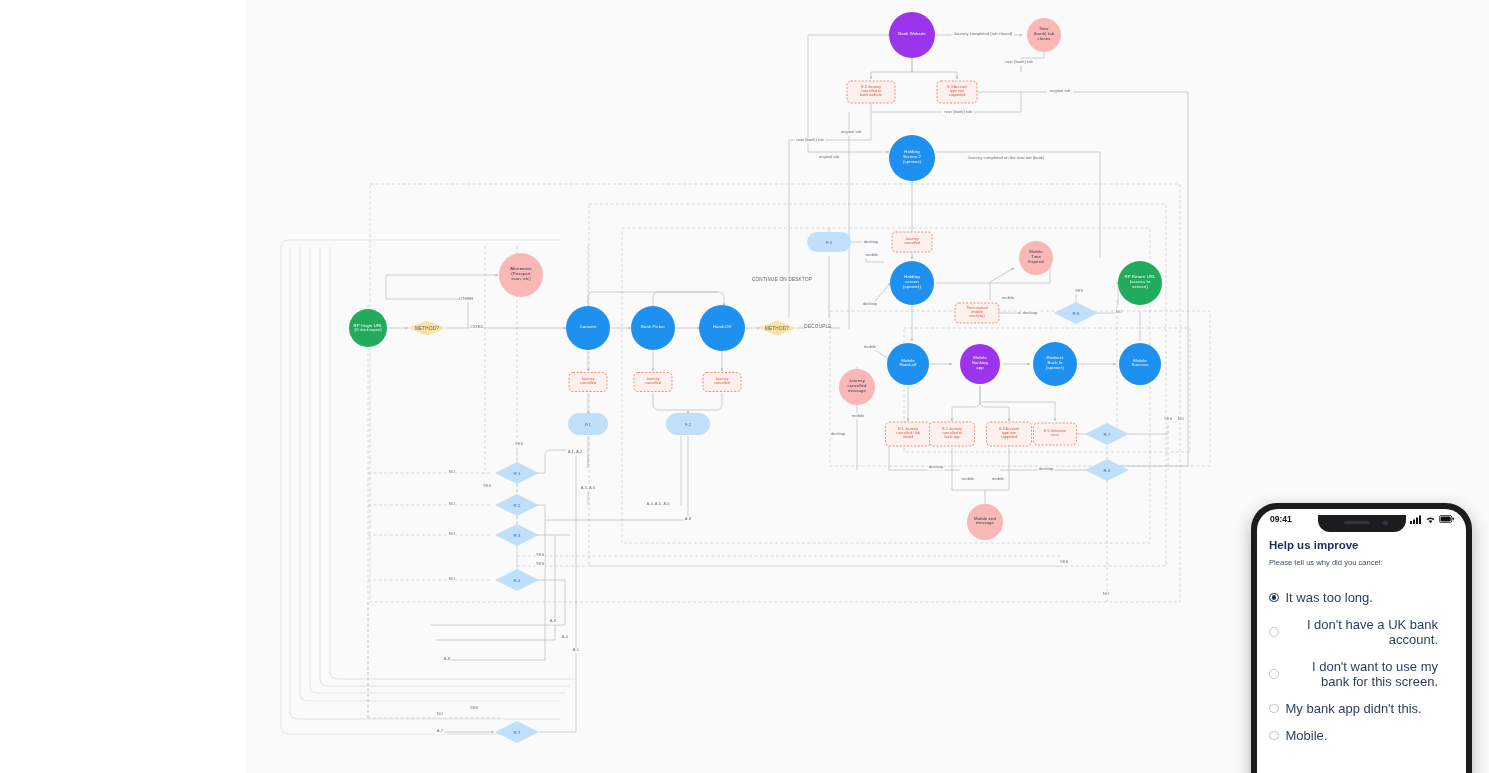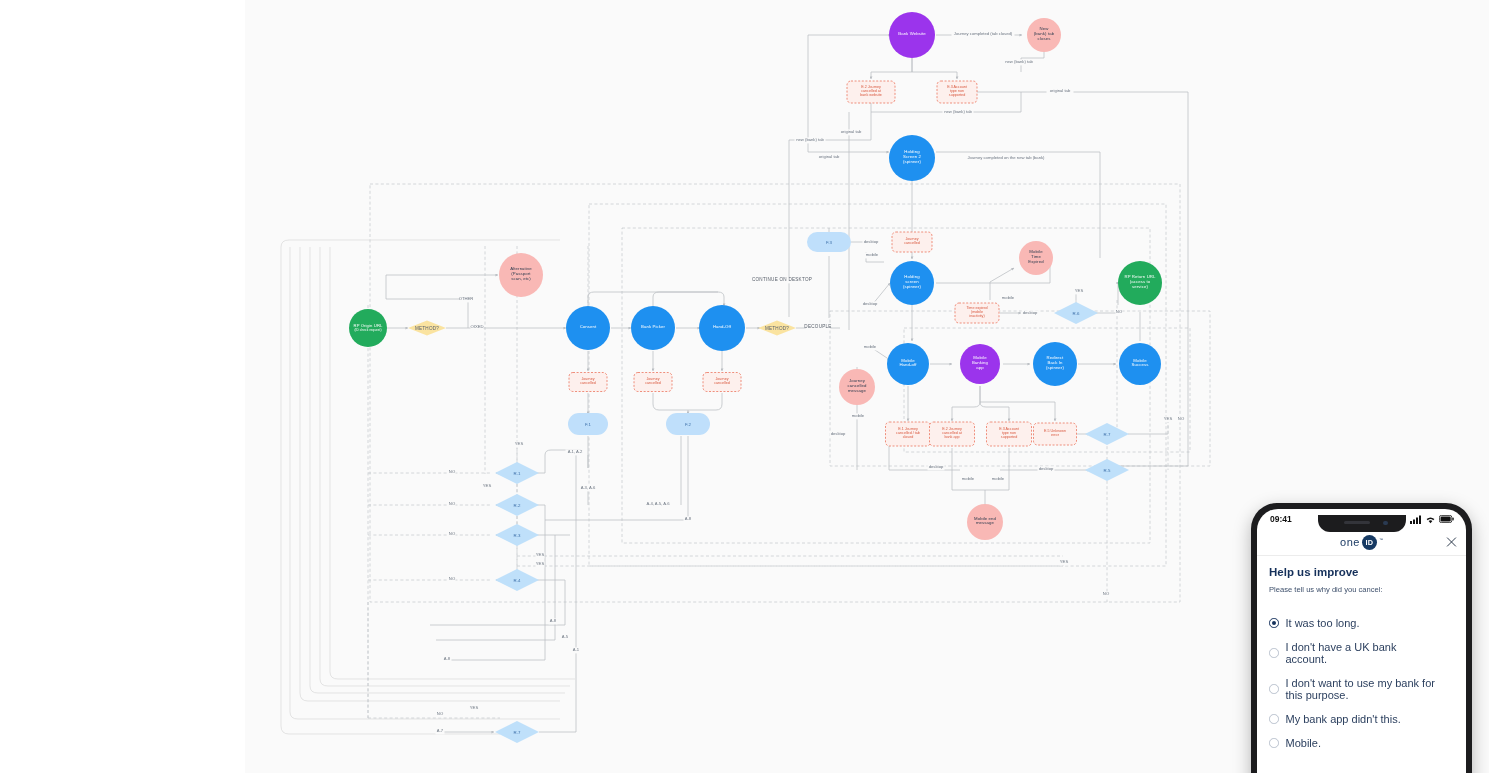--- a/index.html
+++ b/index.html
@@ -34,21 +34,21 @@
   .logo-id{width:15px;height:15px;border-radius:50%;background:#173a63;color:#fff;font-size:7.3px;font-weight:bold;display:flex;align-items:center;justify-content:center;letter-spacing:.3px;}
   .logo-tm{font-size:4px;color:#1b3a63;align-self:flex-start;margin-top:2px;}
   .close-x{position:absolute;right:9px;top:50%;transform:translateY(-50%);width:11px;height:11px;cursor:pointer;}
   .app-body{padding:10px 28px 0 12px;}
   .h-title{font-size:11.5px;font-weight:bold;color:#15305a;margin:0 0 7px 0;}
   .h-sub{font-size:7.6px;color:#3d4f6b;margin:0 0 23px 0;}
   .opt{display:flex;align-items:center;gap:7px;margin-bottom:12px;cursor:pointer;}
   .radio{width:9.5px;height:9.5px;border-radius:50%;border:1.2px solid #b9c1cd;box-sizing:border-box;flex:0 0 auto;position:relative;background:#fff;}
   .radio.on{border-color:#16325c;}
   .radio.on:after{content:"";position:absolute;left:1.7px;top:1.7px;width:4.1px;height:4.1px;border-radius:50%;background:#16325c;}
-  .opt-txt{font-size:11px;color:#2b3f5e;}
+  .opt-txt{font-size:13px;color:#2b3f5e;text-align:right;}
 </style>
 </head>
 <body>
 
 <div id="root">
 
   <div id="canvas-panel"></div>
 
   <svg id="flow-svg" viewBox="0 0 1489 773">
     <defs>
@@ -483,45 +483,35 @@
               <path d="M5.5 8.2 L3.6 6.1 A3 3 0 0 1 7.4 6.1 Z" fill="#111"></path>
               <path d="M1.6 4.1 A6 6 0 0 1 9.4 4.1 L8.3 5.2 A4.5 4.5 0 0 0 2.7 5.2 Z" fill="#111"></path>
             </svg>
             <svg width="15" height="8" viewBox="0 0 15 8">
               <rect x="0.4" y="0.4" width="12.4" height="7.2" rx="2" fill="none" stroke="#111" stroke-width=".8"></rect>
               <rect x="1.5" y="1.5" width="10.2" height="5" rx="1.2" fill="#111"></rect>
               <rect x="13.4" y="2.6" width="1.3" height="2.8" rx=".6" fill="#111"></rect>
             </svg>
           </span>
         </div>
-        <div class="app-head">
-          <span class="logo">
-            <span class="logo-one">one</span>
-            <span class="logo-id">ID</span>
-            <span class="logo-tm">™</span>
-          </span>
-          <svg class="close-x" viewBox="0 0 12 12">
-            <path d="M1.5 1.5 L10.5 10.5 M10.5 1.5 L1.5 10.5" stroke="#1d2b3e" stroke-width="1" stroke-linecap="round" fill="none"></path>
-          </svg>
-        </div>
         <div class="app-body">
           <h1 class="h-title">Help us improve</h1>
           <p class="h-sub">Please tell us why did you cancel:</p>
           <div id="options">
               <div class="opt">
                 <span class="radio on"></span>
                 <span class="opt-txt">It was too long.</span>
               </div>
               <div class="opt">
                 <span class="radio"></span>
                 <span class="opt-txt">I don't have a UK bank account.</span>
               </div>
               <div class="opt">
                 <span class="radio"></span>
-                <span class="opt-txt">I don't want to use my bank for this purpose.</span>
+                <span class="opt-txt">I don't want to use my bank for this screen.</span>
               </div>
               <div class="opt">
                 <span class="radio"></span>
                 <span class="opt-txt">My bank app didn't this.</span>
               </div>
               <div class="opt">
                 <span class="radio"></span>
                 <span class="opt-txt">Mobile.</span>
               </div>
             </div>

